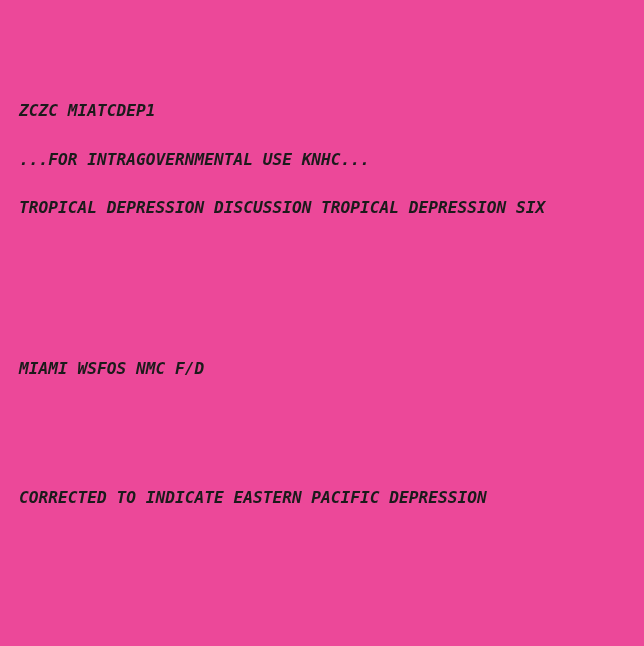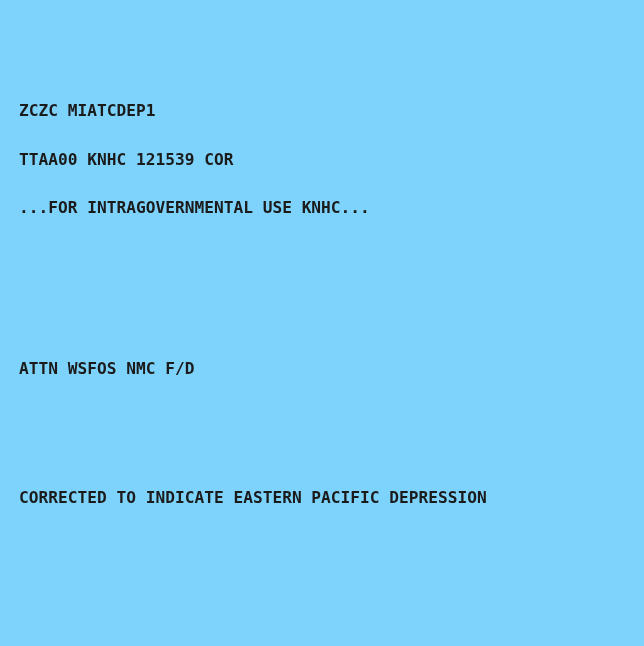--- a/index.html
+++ b/index.html
@@ -5,50 +5,51 @@
   html, body {
     margin: 0;
     padding: 0;
     background: #ffffff;
   }
   .document {
     box-sizing: border-box;
     width: 644px;
     height: 646px;
     padding: 23px 8px 0 19px;
-    background: #7dd3fc;
+    background: #ec4899;
     color: #1b1b1b;
     font-family: "DejaVu Sans Mono", "Liberation Mono", monospace;
     font-size: 16.2px;
     font-weight: bold;
     line-height: 16.1px;
     white-space: pre;
     overflow: hidden;
+    font-style: italic;
   }
   .line {
     height: 16.1px;
   }
   .gap {
     height: 16.1px;
   }
 </style>
 </head>
 <body>
 
 <div class="document">
 
   <div class="block">
     <div class="line">ZCZC MIATCDEP1</div>
-    <div class="line">TTAA00 KNHC 121539 COR</div>
     <div class="line">...FOR INTRAGOVERNMENTAL USE KNHC...</div>
+    <div class="line">TROPICAL DEPRESSION DISCUSSION TROPICAL DEPRESSION SIX</div>
   </div>
 
   <div class="gap"></div>
 
-  <div class="line">ATTN WSFOS NMC F/D</div>
+  <div class="line">MIAMI WSFOS NMC F/D</div>
 
   <div class="gap"></div>
 
   <div class="line">CORRECTED TO INDICATE EASTERN PACIFIC DEPRESSION</div>
 
   
 
   
 
   

